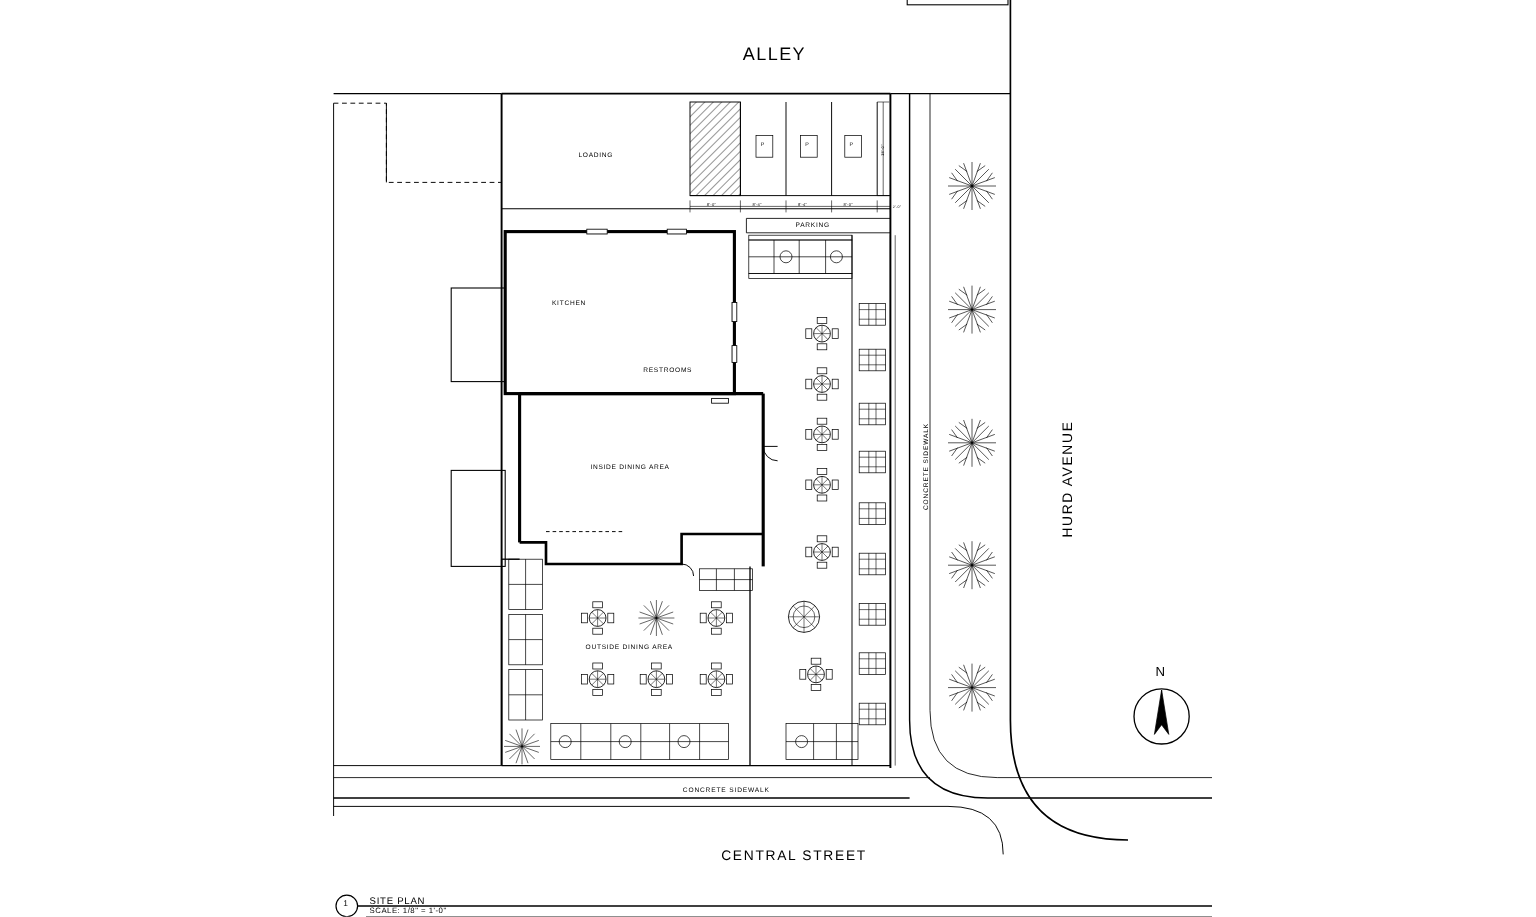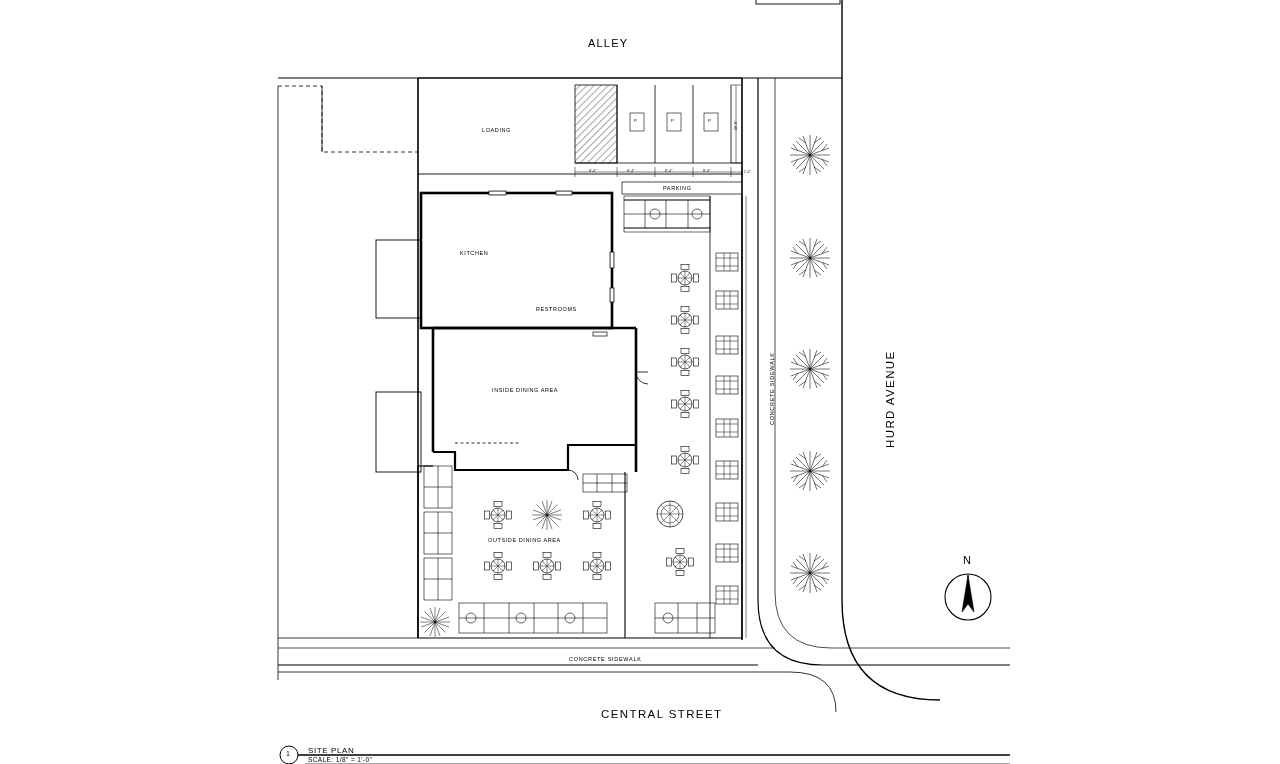--- a/index.html
+++ b/index.html
@@ -22,22 +22,23 @@
     height: 764px;
   }
   .lbl {
     position: absolute;
     font-family: "Liberation Sans", sans-serif;
     color: #000;
     white-space: nowrap;
     letter-spacing: 0.5px;
   }
   .lbl-alley {
-    font-size: 11px;
+    font-size: 15px;
     letter-spacing: 1.2px;
+    margin-left: 31px;
   }
   .lbl-street {
     font-size: 11.5px;
     letter-spacing: 1.4px;
   }
   .lbl-ave {
     font-size: 11.5px;
     letter-spacing: 1.4px;
     transform-origin: left top;
     transform: rotate(-90deg);

